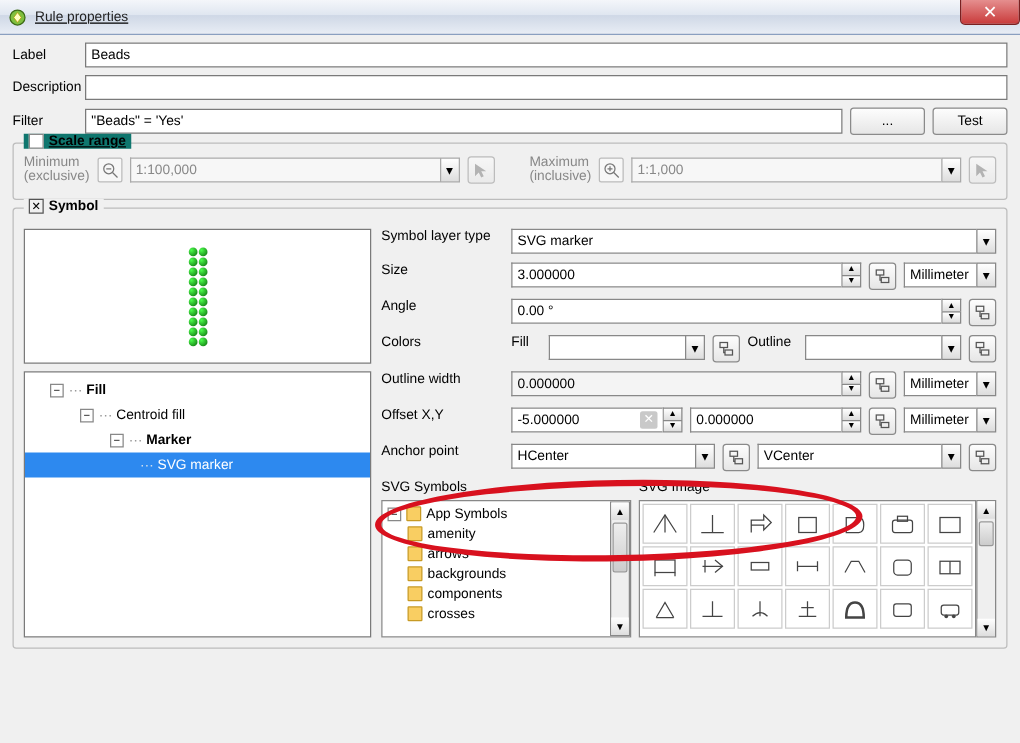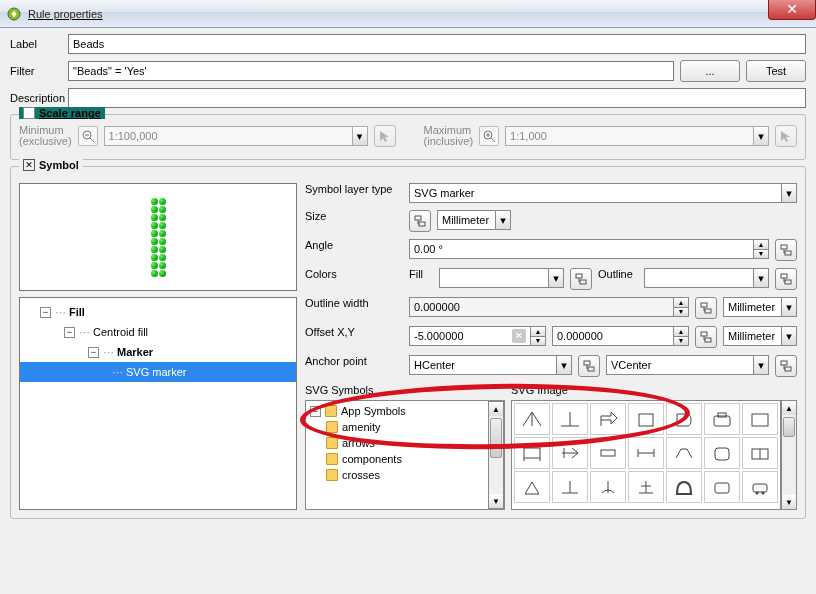--- a/index.html
+++ b/index.html
@@ -90,31 +90,31 @@
 </div>
 
 <div class="content">
 
   <div class="row">
     <label>Label</label>
     <div class="line-input">Beads</div>
   </div>
 
   <div class="row">
+    <label>Description</label>
+    <div class="line-input"></div>
+  </div>
+
+  <div class="row">
     <label>Filter</label>
     <div class="line-input" style="flex:1">"Beads" = 'Yes'</div>
     <div style="width:6px"></div>
     <button class="btn" style="width:60px">...</button>
     <div style="width:6px"></div>
     <button class="btn" style="width:60px">Test</button>
-  </div>
-
-  <div class="row">
-    <label>Description</label>
-    <div class="line-input"></div>
   </div>
 
   <div class="groupbox" style="padding-bottom:12px;">
     <div class="group-checkbox">
       <span style="width:12px;height:12px;border:1px solid #888;background:#fff;display:inline-block"></span>
       <span style="font-weight:bold">Scale range</span>
     </div>
     <div class="scale-row">
       <div class="scale-label">
         <div>Minimum</div>
@@ -225,20 +225,27 @@
         <div class="prop-row">
           <label>Symbol layer type</label>
           <div style="flex:1" class="select">
             <div class="val">SVG marker</div>
               <div class="arrow">▾</div>
           </div>
         </div>
 
         <div class="prop-row">
           <label>Size</label>
+          <div class="spin" style="flex:1">
+            <div class="val">3.000000</div>
+              <div class="btns">
+                <div>▲</div>
+                <div>▼</div>
+              </div>
+          </div>
           <div class="tool-btn">
               <svg width="14" height="14">
                 <rect x="2" y="2" width="6" height="4" fill="none" stroke="#555"></rect>
                 <rect x="6" y="8" width="6" height="4" fill="none" stroke="#555"></rect>
                 <path d="M5 6 L5 10 L6 10" fill="none" stroke="#555"></path>
               </svg>
             </div>
           <div class="select" style="width:74px">
               <div class="val">Millimeter</div>
               <div class="arrow">▾</div>
@@ -382,20 +389,24 @@
                   <div class="grp-item d1">
                       <span class="fold"></span>
                       <span>amenity</span>
                     </div>
                   <div class="grp-item d1">
                       <span class="fold"></span>
                       <span>arrows</span>
                     </div>
                   <div class="grp-item d1">
                       <span class="fold"></span>
+                      <span>backgrounds</span>
+                    </div>
+                  <div class="grp-item d1">
+                      <span class="fold"></span>
                       <span>components</span>
                     </div>
                   <div class="grp-item d1">
                       <span class="fold"></span>
                       <span>crosses</span>
                     </div>
                 </div>
                 <div class="vscroll">
                     <div class="ar">▲</div>
                     <div class="track">

